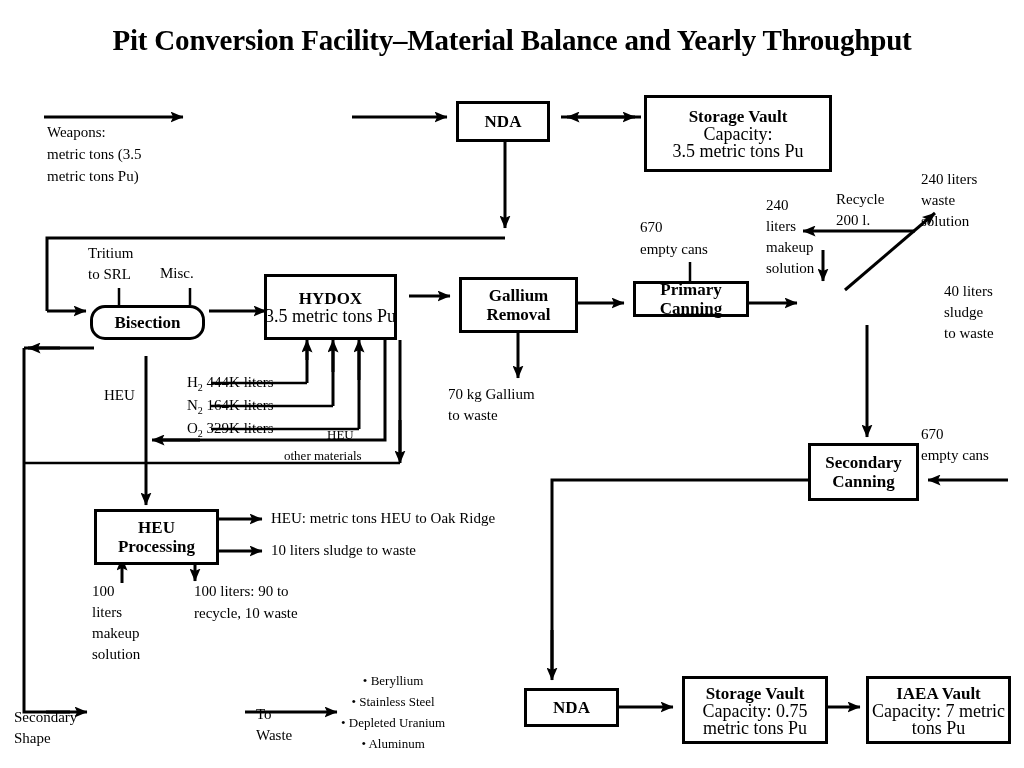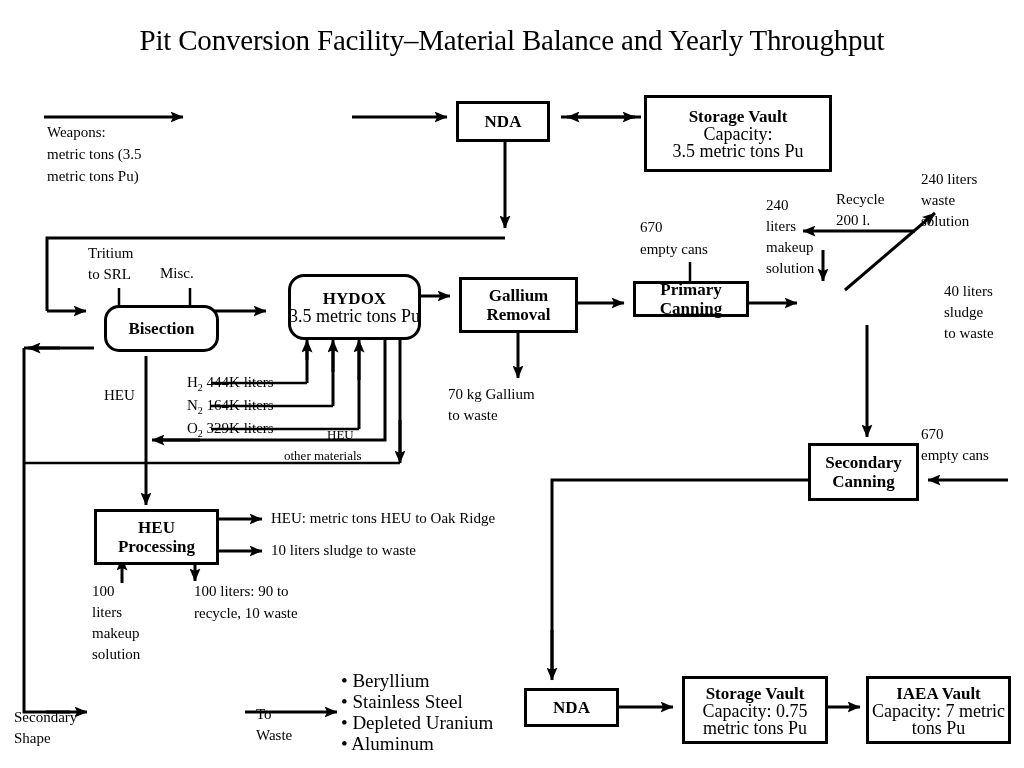--- a/index.html
+++ b/index.html
@@ -3,34 +3,34 @@
 <meta charset="utf-8">
 <title>Pit Conversion Facility Material Balance</title>
 <style>
   html,body{margin:0;padding:0;background:#ffffff;}
   body{width:1024px;height:768px;position:relative;overflow:hidden;
        font-family:"Liberation Serif",serif;color:#000;}
   #canvas{position:absolute;left:0;top:0;width:1024px;height:768px;}
   svg.wires{position:absolute;left:0;top:0;width:1024px;height:768px;pointer-events:none;}
 
   .title{position:absolute;left:0;top:24px;width:1024px;text-align:center;
-         font-family:"Liberation Serif",serif;font-weight:normal;
+         font-family:"Liberation Serif",serif;font-weight:bold;
          font-size:29px;letter-spacing:-0.2px;white-space:nowrap;}
 
   .node{position:absolute;border:3px solid #000;background:#fff;
         display:flex;flex-direction:column;align-items:center;
         justify-content:center;box-sizing:border-box;text-align:center;}
   .node .ttl{font-weight:bold;font-size:17px;line-height:19px;white-space:nowrap;}
   .node .sub{font-weight:normal;font-size:18px;line-height:17px;white-space:nowrap;}
 
   .lbl{position:absolute;font-size:15px;line-height:17px;white-space:nowrap;}
   .lbl.c{text-align:left;}
   .lbl.sm{font-size:13px;}
   .sub2{font-size:10px;vertical-align:sub;}
-  .bullets{position:absolute;font-size:19px;line-height:21px;}
+  .bullets{position:absolute;font-size:13px;line-height:21px;text-align:center;}
   .bullets div{white-space:nowrap;}
 </style>
 </head>
 <body>
 
 <div id="canvas">
 
   <div class="title">Pit Conversion Facility–Material Balance and Yearly Throughput</div>
 
   <svg class="wires" viewBox="0 0 1024 768">
@@ -129,25 +129,25 @@
   <div class="node" style="left:456px;top:101px;width:94px;height:41px;">
     <span class="ttl">NDA</span>
   </div>
 
   <div class="node" style="left:644px;top:95px;width:188px;height:77px;">
     <span class="ttl">Storage Vault</span>
     <span class="sub">Capacity:</span>
     <span class="sub">3.5 metric tons Pu</span>
   </div>
 
-  <div class="node" style="left:104px;top:305px;width:115px;height:47px;border-radius:15px;">
+  <div class="node" style="left:90px;top:305px;width:115px;height:35px;border-radius:15px;">
     <span class="ttl">Bisection</span>
   </div>
 
-  <div class="node" style="left:288px;top:274px;width:133px;height:66px;border-radius:16px;">
+  <div class="node" style="left:264px;top:274px;width:133px;height:66px;">
     <span class="ttl">HYDOX</span>
     <span class="sub">3.5 metric tons Pu</span>
   </div>
 
   <div class="node" style="left:459px;top:277px;width:119px;height:56px;">
     <span class="ttl">Gallium</span>
     <span class="ttl">Removal</span>
   </div>
 
   <div class="node" style="left:633px;top:281px;width:116px;height:36px;">

